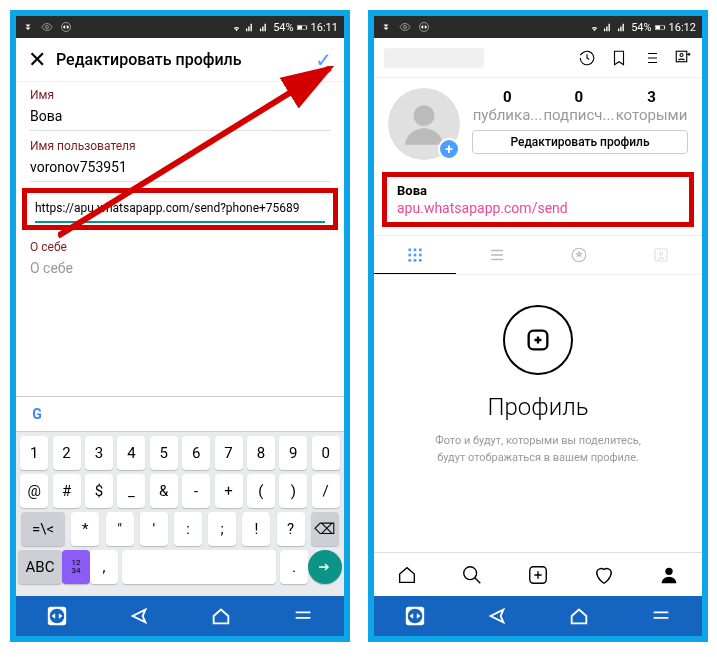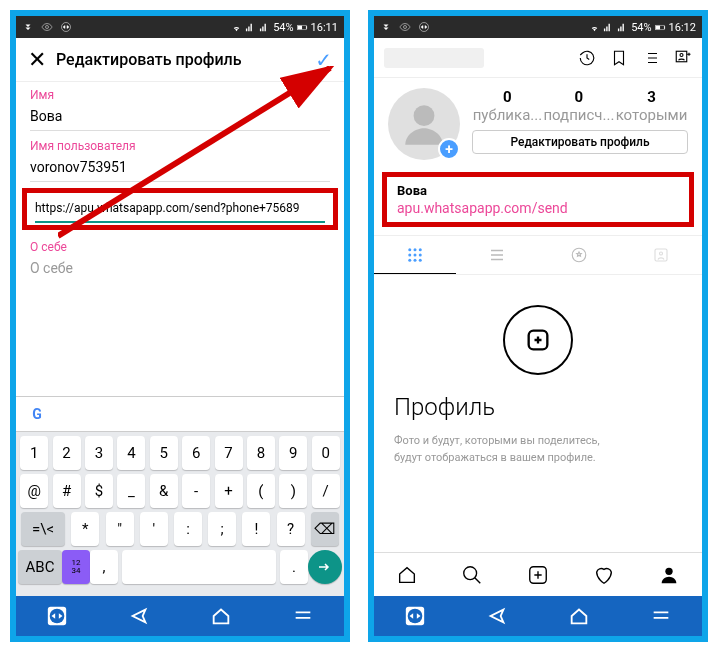--- a/index.html
+++ b/index.html
@@ -9,21 +9,21 @@
 .phone-right{left:368px;top:10px}
 .status-bar{height:22px;background:#2a2a2a;color:#fff;font-size:11px;display:flex;align-items:center;justify-content:space-between;padding:0 6px}
 .status-left{display:flex;gap:6px;align-items:center}
 .status-right{display:flex;gap:3px;align-items:center}
 .status-right svg{width:11px;height:11px}
 .edit-header{height:44px;display:flex;align-items:center;padding:0 12px;border-bottom:1px solid #eee}
 .close-x{font-size:22px;color:#000;width:28px}
 .edit-title{font-size:16px;font-weight:500;flex:1}
 .check{color:#4a9eff;font-size:20px}
 .field-section{padding:6px 14px 2px}
-.field-label{font-size:12px;color:#ec4899;margin-bottom:2px}
+.field-label{font-size:12px;color:#7f1d1d;margin-bottom:2px}
 .field-value{font-size:14px;color:#000;padding:4px 0 6px;border-bottom:1px solid #ddd}
 .field-highlight{border:5px solid #d40000;margin:4px 6px;padding:4px 8px 2px}
 .field-highlight .field-value{font-size:12px}
 .keyboard{position:absolute;bottom:40px;left:0;right:0;height:200px;background:#e8eaed}
 .kb-top{height:36px;background:#fff;display:flex;align-items:center;padding:0 10px;border-top:1px solid #ccc;border-bottom:1px solid #ccc}
 .kb-g{width:22px;height:22px;border-radius:50%;display:flex;align-items:center;justify-content:center;font-weight:bold;font-size:14px}
 .kb-rows{padding:4px 2px}
 .kb-row{display:flex;justify-content:space-around;margin-bottom:4px}
 .kb-key{width:28px;height:34px;background:#fff;border-radius:4px;display:flex;align-items:center;justify-content:center;font-size:15px;box-shadow:0 1px 1px rgba(0,0,0,.2)}
 .kb-key-wide{width:44px}
@@ -46,21 +46,21 @@
 .stats-row{display:flex;justify-content:space-around;text-align:center}
 .stat-num{font-size:15px;font-weight:bold}
 .stat-lbl{font-size:15px;color:#999}
 .edit-btn{border:1px solid #ccc;border-radius:4px;padding:4px;font-size:12px;text-align:center;font-weight:500}
 .bio-highlight{border:5px solid #d40000;margin:2px 8px;padding:6px 10px}
 .bio-name{font-size:13px;font-weight:bold;margin-bottom:2px}
 .bio-link{font-size:14px;color:#ec4899}
 .tab-bar{display:flex;height:40px;border-top:1px solid #eee;border-bottom:1px solid #eee;margin-top:8px}
 .tab-bar>div{flex:1;display:flex;align-items:center;justify-content:center}
 .tab-active{border-bottom:1px solid #000}
-.empty-state{padding:30px 20px}
+.empty-state{text-align:center;padding:30px 20px}
 .empty-circle{width:70px;height:70px;border:2px solid #000;border-radius:50%;margin:0 auto 18px;display:flex;align-items:center;justify-content:center;font-size:30px}
 .empty-title{font-size:24px;font-weight:300;margin-bottom:12px}
 .empty-text{font-size:11px;color:#999;line-height:1.5}
 .bottom-nav{position:absolute;bottom:40px;left:0;right:0;height:44px;border-top:1px solid #ddd;display:flex;align-items:center;justify-content:space-around;background:#fff}
 .bottom-nav svg{width:22px;height:22px}
 </style>
 </head>
 <body>
 
 <div class="phone phone-left">

